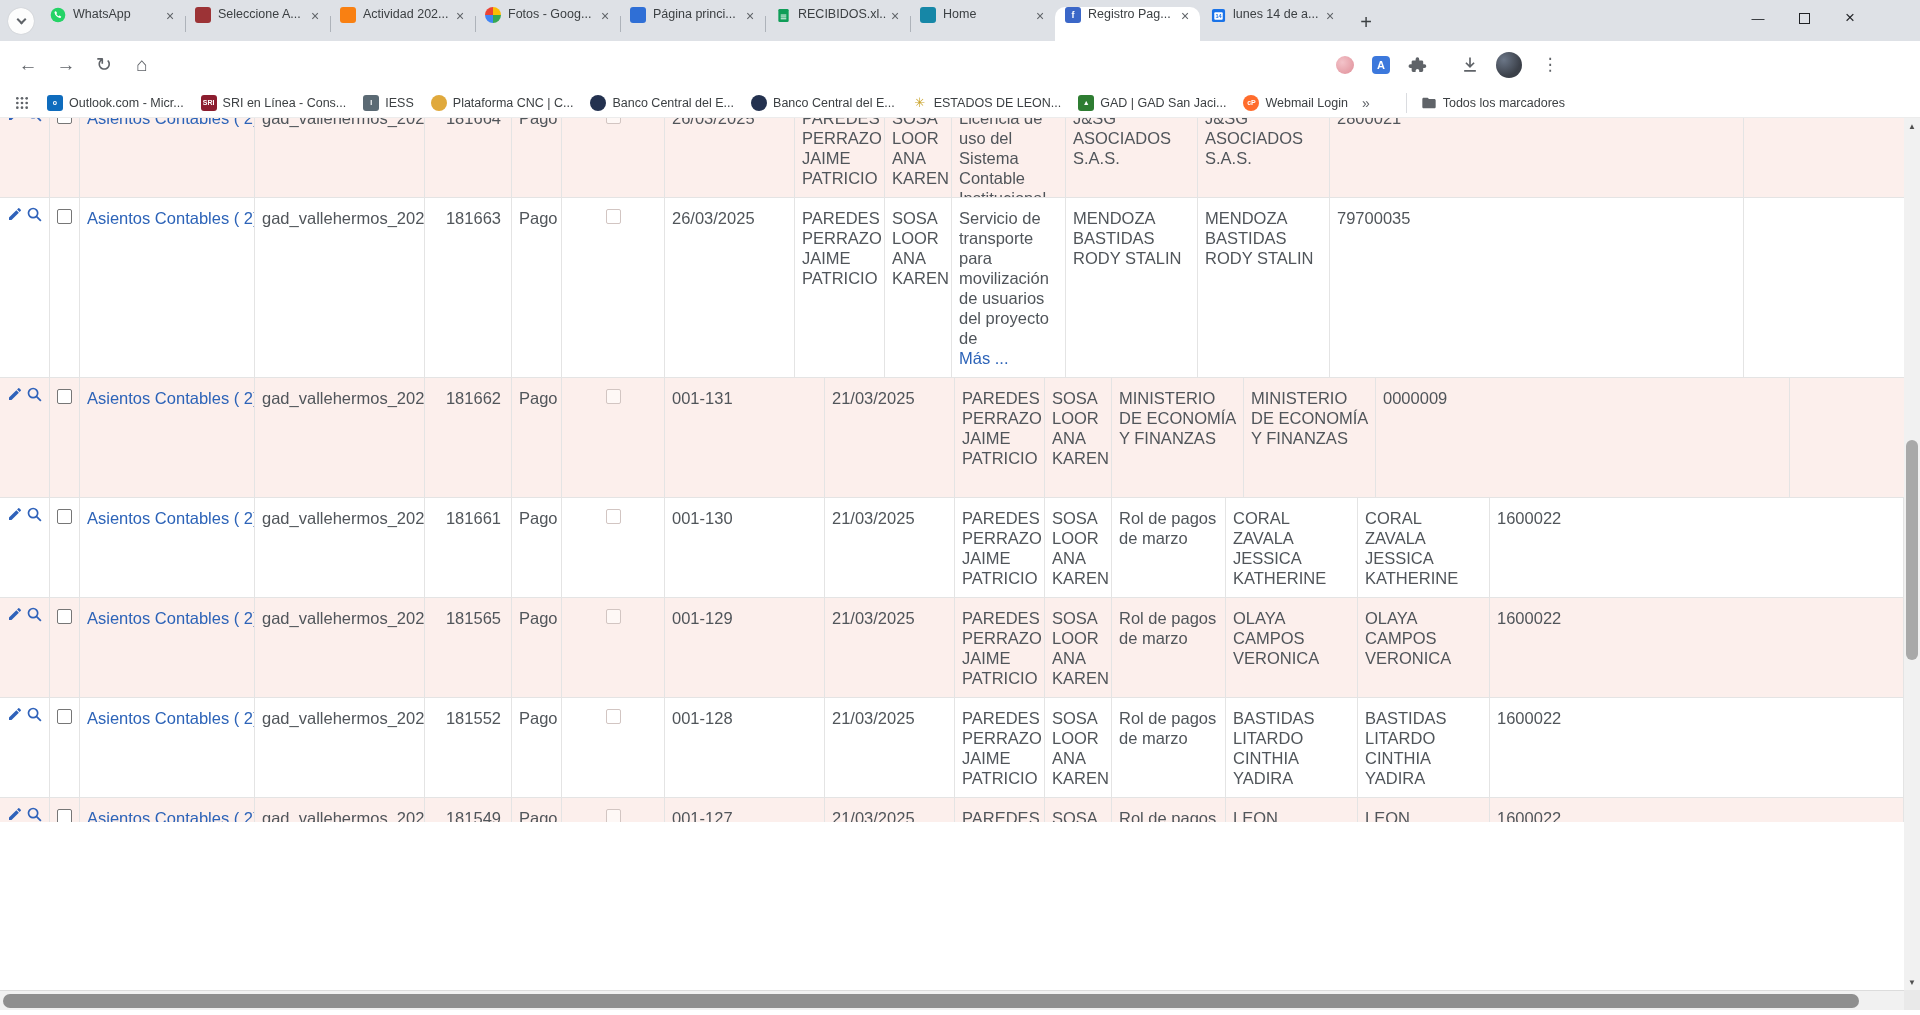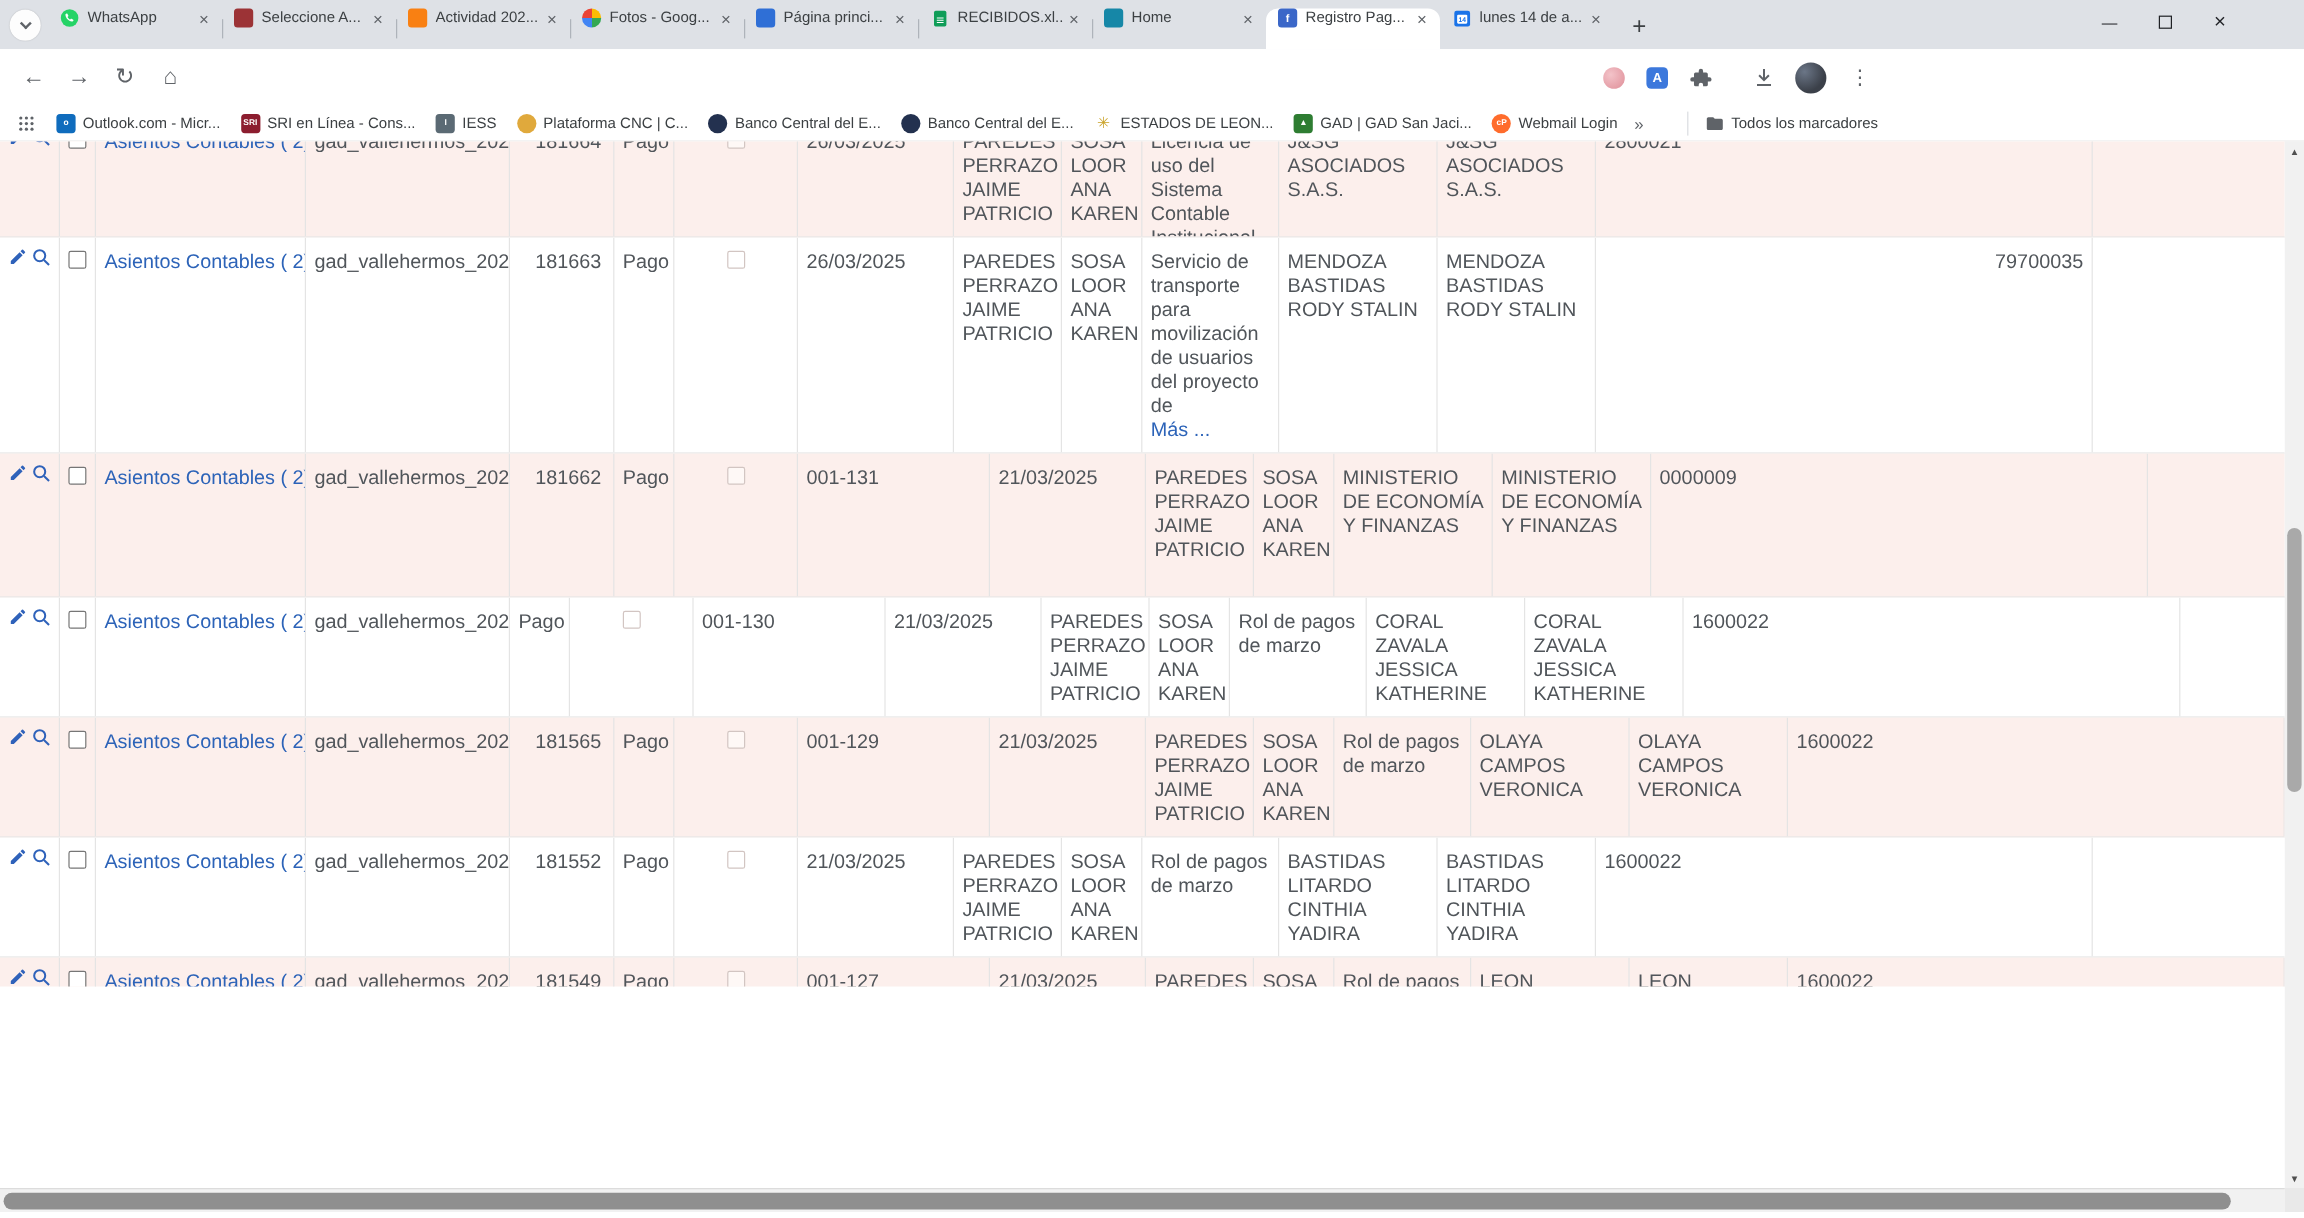--- a/index.html
+++ b/index.html
@@ -322,21 +322,21 @@
           <div class="tcell" style="width: 50px;"><span>Pago</span></div>
           <div class="tcell center" style="width: 103px;">
             <span class="cb light"></span>
           </div>
           <div class="tcell" style="width: 130px;"><span class="nowrap">26/03/2025</span></div>
           <div class="tcell" style="width: 90px;"><span>PAREDES PERRAZO JAIME PATRICIO</span></div>
           <div class="tcell" style="width: 67px;"><span>SOSA LOOR ANA KAREN</span></div>
           <div class="tcell" style="width: 114px;"><div class="dwrap"><span>Servicio de transporte para movilización de usuarios del proyecto de discapacida</span></div><a class="rlink">Más ...</a></div>
           <div class="tcell" style="width: 132px;"><span>MENDOZA BASTIDAS RODY STALIN</span></div>
           <div class="tcell" style="width: 132px;"><span>MENDOZA BASTIDAS RODY STALIN</span></div>
-          <div class="tcell" style="width: 414px; text-align: right;"><span>79700035</span></div>
+          <div class="tcell" style="width: 414px;"><span>79700035</span></div>
         </div>
         <div class="trow pink" style="height: 120px;">
           <div class="tcell icons" style="width: 50px;">
             <span class="ico">
               <svg width="16" height="16" viewBox="0 0 24 24" fill="#2f62ba">
                 <path d="M3 17.25V21h3.75L17.8 9.94l-3.75-3.75L3 17.25zM20.71 7.04c.39-.39.39-1.02 0-1.41l-2.34-2.34a1 1 0 0 0-1.41 0l-1.83 1.83 3.75 3.75 1.83-1.83z"></path>
               </svg>
             </span>
             <span class="ico">
               <svg width="17" height="17" viewBox="0 0 24 24" fill="none" stroke="#2f62ba" stroke-width="2.4">
@@ -371,20 +371,21 @@
             <span class="ico">
               <svg width="17" height="17" viewBox="0 0 24 24" fill="none" stroke="#2f62ba" stroke-width="2.4">
                 <circle cx="10" cy="10" r="6.5"></circle>
                 <line x1="15" y1="15" x2="21" y2="21"></line>
               </svg>
             </span>
           </div>
           <div class="tcell" style="width: 30px;"><span class="cb"></span></div>
           <div class="tcell" style="width: 175px;"><a class="rlink">Asientos Contables ( 2)</a></div>
           <div class="tcell" style="width: 170px;"><span class="nowrap">gad_vallehermos_2025</span></div>
+          <div class="tcell right" style="width: 87px;"><span>181661</span></div>
           <div class="tcell" style="width: 50px;"><span>Pago</span></div>
           <div class="tcell center" style="width: 103px;">
             <span class="cb light"></span>
           </div>
           <div class="tcell" style="width: 160px;"><span class="nowrap">001-130</span></div>
           <div class="tcell" style="width: 130px;"><span class="nowrap">21/03/2025</span></div>
           <div class="tcell" style="width: 90px;"><span>PAREDES PERRAZO JAIME PATRICIO</span></div>
           <div class="tcell" style="width: 67px;"><span>SOSA LOOR ANA KAREN</span></div>
           <div class="tcell" style="width: 114px;"><span>Rol de pagos de marzo</span></div>
           <div class="tcell" style="width: 132px;"><span>CORAL ZAVALA JESSICA KATHERINE</span></div>
@@ -437,20 +438,21 @@
             </span>
           </div>
           <div class="tcell" style="width: 30px;"><span class="cb"></span></div>
           <div class="tcell" style="width: 175px;"><a class="rlink">Asientos Contables ( 2)</a></div>
           <div class="tcell" style="width: 170px;"><span class="nowrap">gad_vallehermos_2025</span></div>
           <div class="tcell right" style="width: 87px;"><span>181552</span></div>
           <div class="tcell" style="width: 50px;"><span>Pago</span></div>
           <div class="tcell center" style="width: 103px;">
             <span class="cb light"></span>
           </div>
+          <div class="tcell" style="width: 160px;"><span class="nowrap">001-128</span></div>
           <div class="tcell" style="width: 130px;"><span class="nowrap">21/03/2025</span></div>
           <div class="tcell" style="width: 90px;"><span>PAREDES PERRAZO JAIME PATRICIO</span></div>
           <div class="tcell" style="width: 67px;"><span>SOSA LOOR ANA KAREN</span></div>
           <div class="tcell" style="width: 114px;"><span>Rol de pagos de marzo</span></div>
           <div class="tcell" style="width: 132px;"><span>BASTIDAS LITARDO CINTHIA YADIRA</span></div>
           <div class="tcell" style="width: 132px;"><span>BASTIDAS LITARDO CINTHIA YADIRA</span></div>
           <div class="tcell" style="width: 414px;"><span>1600022</span></div>
         </div>
         <div class="trow pink" style="height: 100px;">
           <div class="tcell icons" style="width: 50px;">

